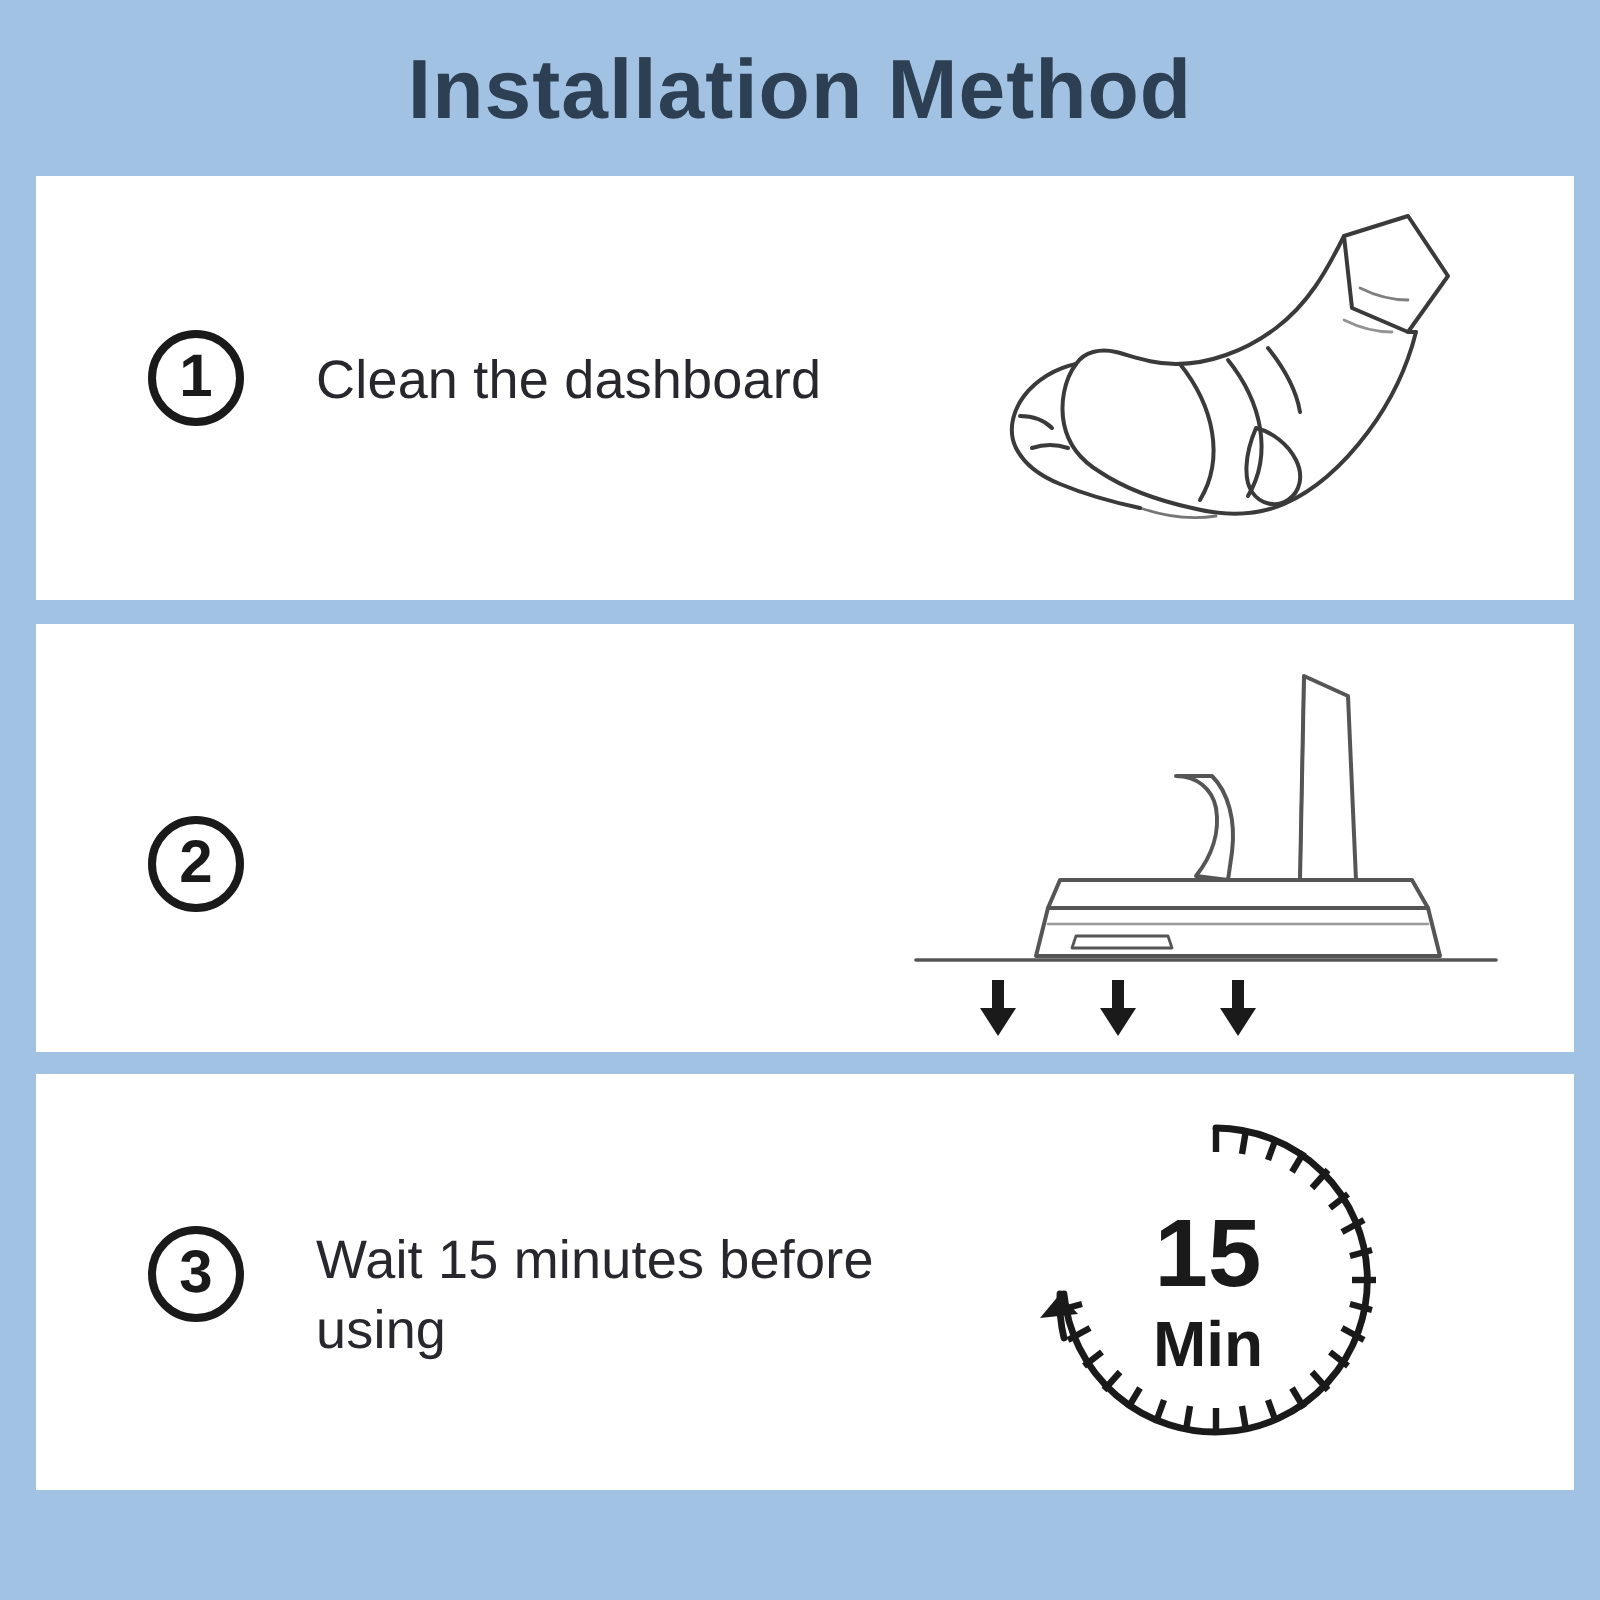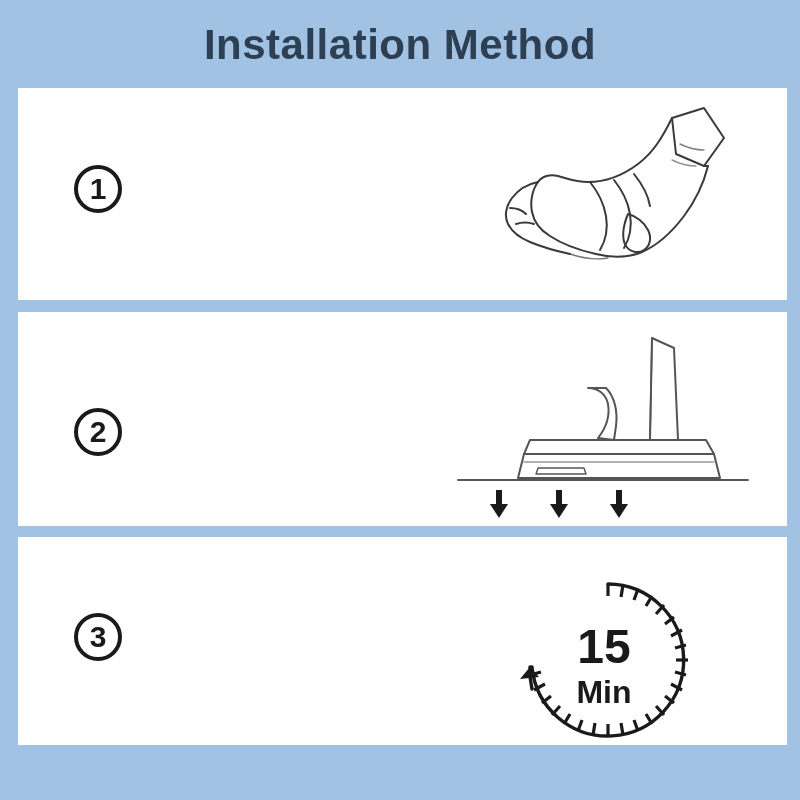--- a/index.html
+++ b/index.html
@@ -101,40 +101,41 @@
   .panel-1 .step-text { left: 140px; top: 85px; width: 340px; }
   .panel-2 .step-text { left: 140px; top: 72px; width: 380px; }
   .panel-3 .step-text { left: 140px; top: 76px; width: 360px; }
 
   
   .art {
     position: absolute;
   }
   .panel-1 .art { left: 440px; right: 0; top: 8px; width: 300px; height: 200px; }
   .panel-2 .art { left: 420px; top: 10px; width: 330px; height: 200px; }
-  .panel-3 .art { left: 490px; top: 34px; width: 200px; height: 175px; }
+  .panel-3 .art { left: 490px; top: 14px; width: 200px; height: 175px; }
 
   .art svg { display: block; width: 100%; height: 100%; }
 </style>
 </head>
 <body>
 
 <div class="page">
 
   <div class="title-band">
     <div class="title-text">Installation Method</div>
   </div>
 
   <div class="panel panel-1">
     <div class="step-inner">
 
       <div class="badge">
         <span class="badge-num">1</span>
       </div>
 
+      <div class="step-text">Clean the dashboard</div>
 
       <div class="art">
         <svg viewBox="0 0 300 200" xmlns="http://www.w3.org/2000/svg">
           <g fill="none" stroke="#3a3a3a" stroke-width="2" stroke-linecap="round" stroke-linejoin="round">
 
             <path d="M214 22 L246 12 L266 42 L246 70 L218 58 Z"></path>
 
             <path d="M214 22 C205 40 196 56 180 68 C164 80 146 86 130 86
                      C118 86 108 82 100 80
                      C92 78 84 80 80 86
@@ -217,20 +218,22 @@
     </div>
   </div>
 
   <div class="panel panel-3">
     <div class="step-inner">
 
       <div class="badge">
         <span class="badge-num">3</span>
       </div>
 
+      <div class="step-text">Wait 15 minutes before
+using</div>
 
       <div class="art">
         <svg viewBox="0 0 200 175" xmlns="http://www.w3.org/2000/svg">
 
           <g stroke="#1a1a1a" stroke-width="3.2" stroke-linecap="butt">
             <line x1="100" y1="13" x2="100" y2="25"></line>
             <line x1="115" y1="14" x2="113" y2="26"></line>
             <line x1="130" y1="18" x2="126" y2="29"></line>
             <line x1="144" y1="25" x2="138" y2="35"></line>
             <line x1="156" y1="34" x2="148" y2="43"></line>

